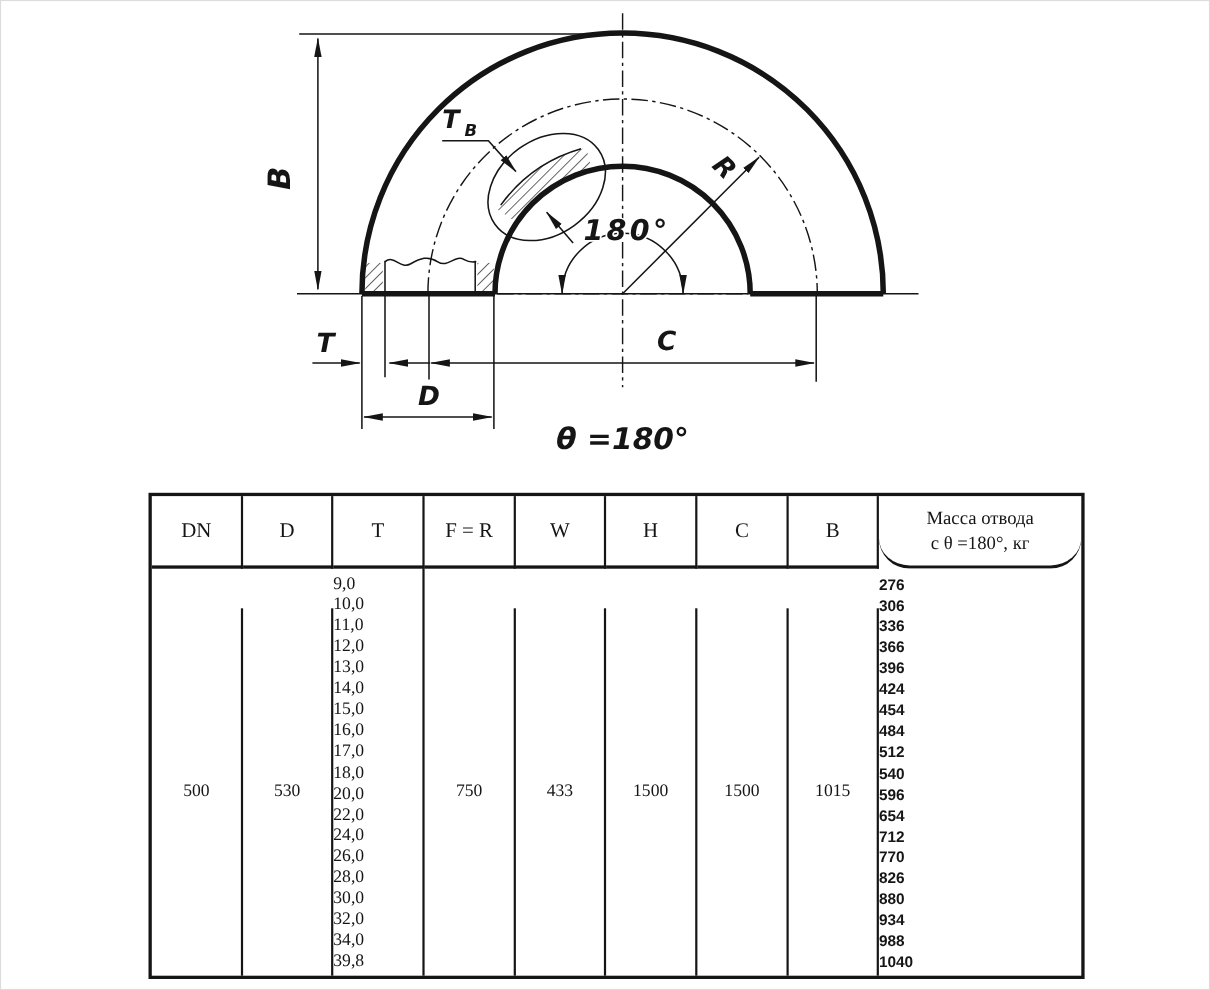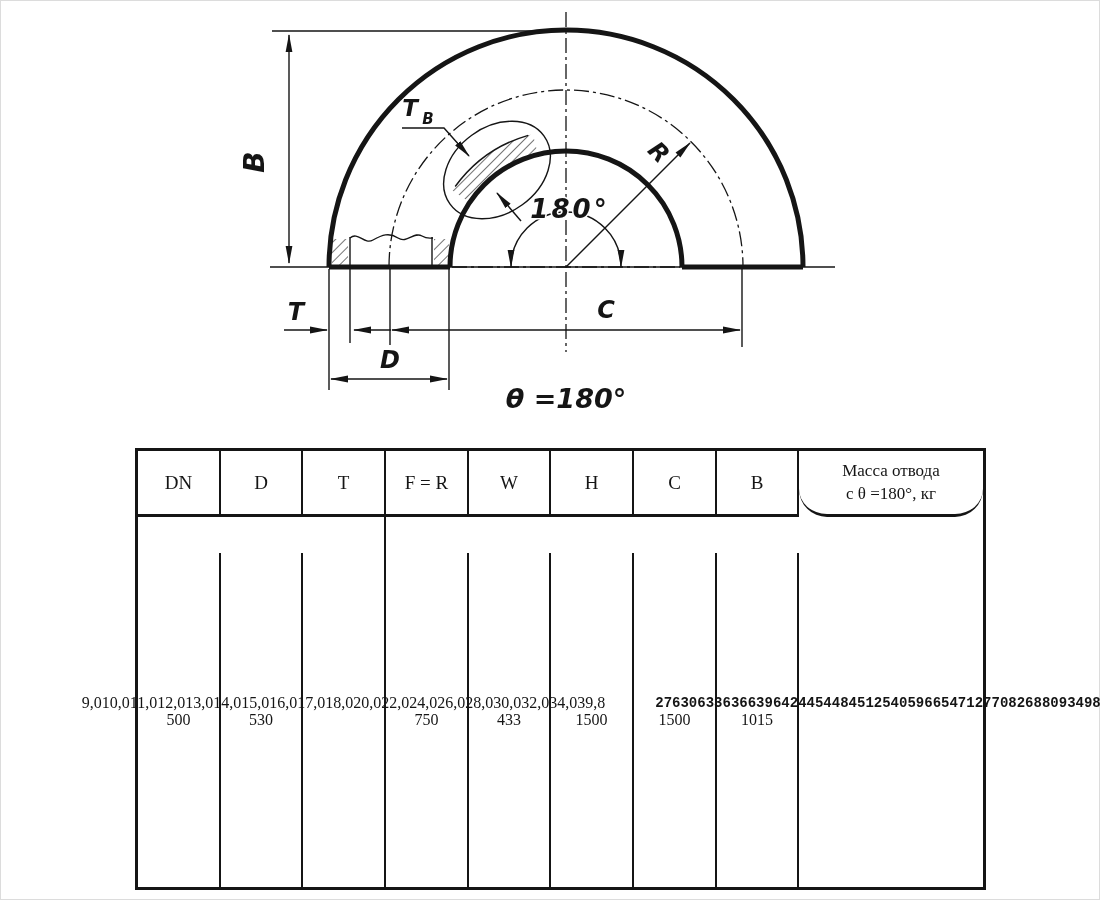--- a/index.html
+++ b/index.html
@@ -21,24 +21,24 @@
   .dim-table{position:absolute;left:135px;top:448px;width:851px;height:442px;
              border:3px solid #151515;box-sizing:border-box;display:grid;
              grid-template-columns:83px 82px 83px 83px 82px 83px 83px 82px 1fr;
              grid-template-rows:66px 1fr;background:#fff;}
   .cell{border-right:2px solid #151515;display:flex;align-items:center;
         justify-content:center;min-width:0;min-height:0;}
   .cell.last{border-right:none;border-radius:28px;}
   .hcell{border-bottom:3px solid #151515;font-size:19px;text-align:center;}
   .mass-h{font-size:17px;line-height:1.3;white-space:pre-line;}
   .val{font-size:16px;margin-top:36px;}
-  .vlist{flex-direction:row;align-items:center;padding:4px 0 3px 0;}
+  .vlist{flex-direction:column;align-items:flex-start;padding:4px 0 3px 0;}
   .vlist > div{flex:1;display:flex;align-items:center;justify-content:center;}
   .t-list{font-size:16px;}
-  .mass-list{font-family:Liberation Mono, monospace;font-weight:bold;font-size:14px;padding-left:16px;}
+  .mass-list{font-family:Liberation Sans, sans-serif;font-weight:bold;font-size:14px;}
 </style>
 </head>
 <body>
 
 <div class="stage">
 
   <div class="draw-wrap">
     <svg width="1100" height="440" viewBox="0 0 1100 440">
       <defs>
         <marker id="arr" markerUnits="userSpaceOnUse" markerWidth="18" markerHeight="8" refX="17" refY="4" orient="auto-start-reverse">

